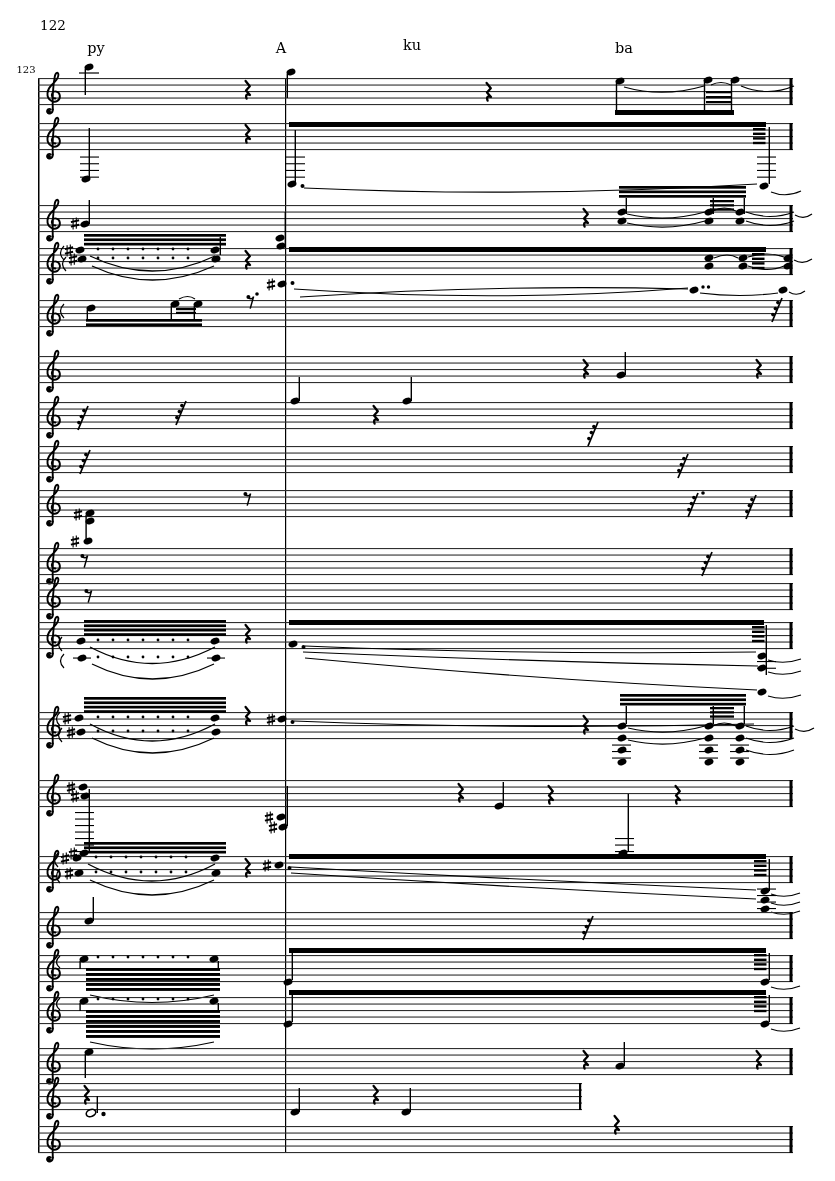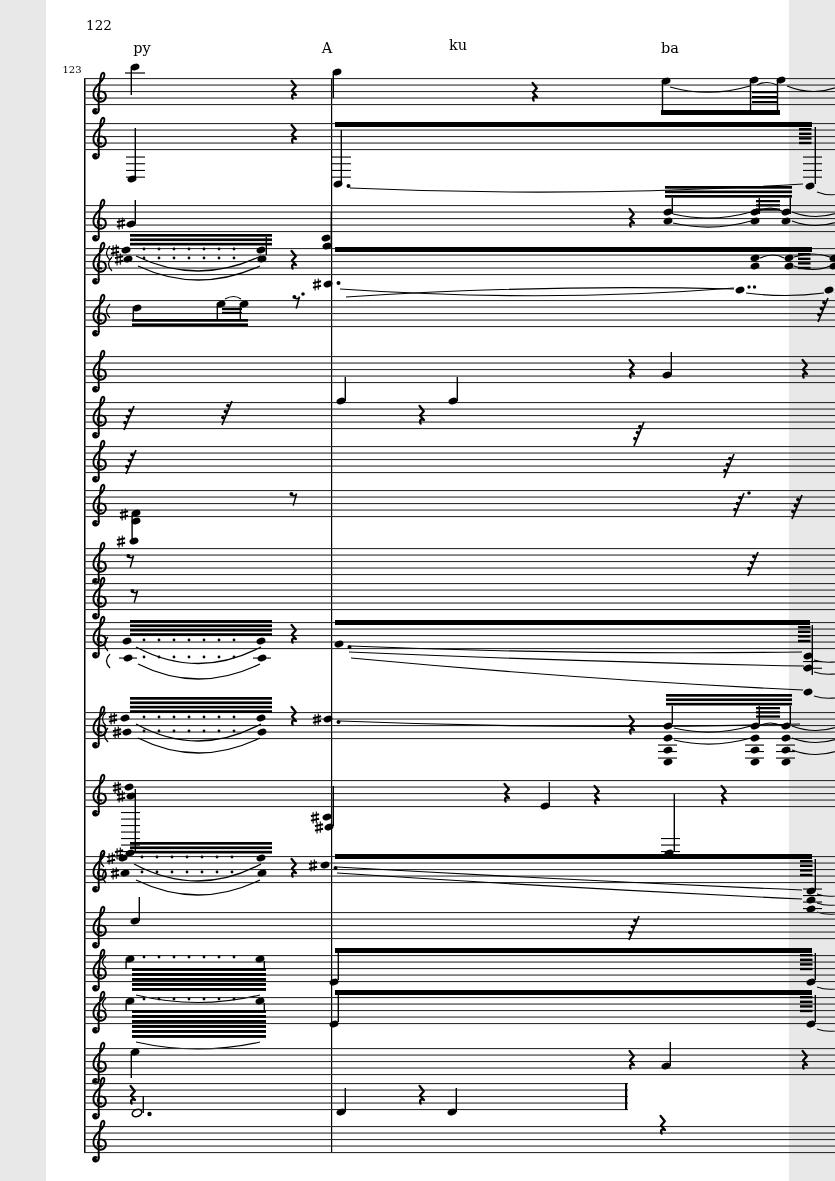--- a/index.html
+++ b/index.html
@@ -1,17 +1,17 @@
 <!DOCTYPE html>
 <html><head>
 <meta charset="utf-8">
 <style>
   html,body{margin:0;padding:0;background:#e8e8e8;}
   .sheet{
-    width:743px;height:1181px;background:#ffffff;position:relative;margin:0 auto;
+    width:835px;height:1181px;background:#ffffff;position:relative;margin:0 auto;
     font-family:"DejaVu Serif","Liberation Serif",serif;
   }
   svg{display:block;}
   text{fill:#000;}
   .mnum{font-size:13.5px;}
   .mnum-small{font-size:10px;}
   .lyric{font-size:14.5px;}
 </style>
 </head>
 <body>

